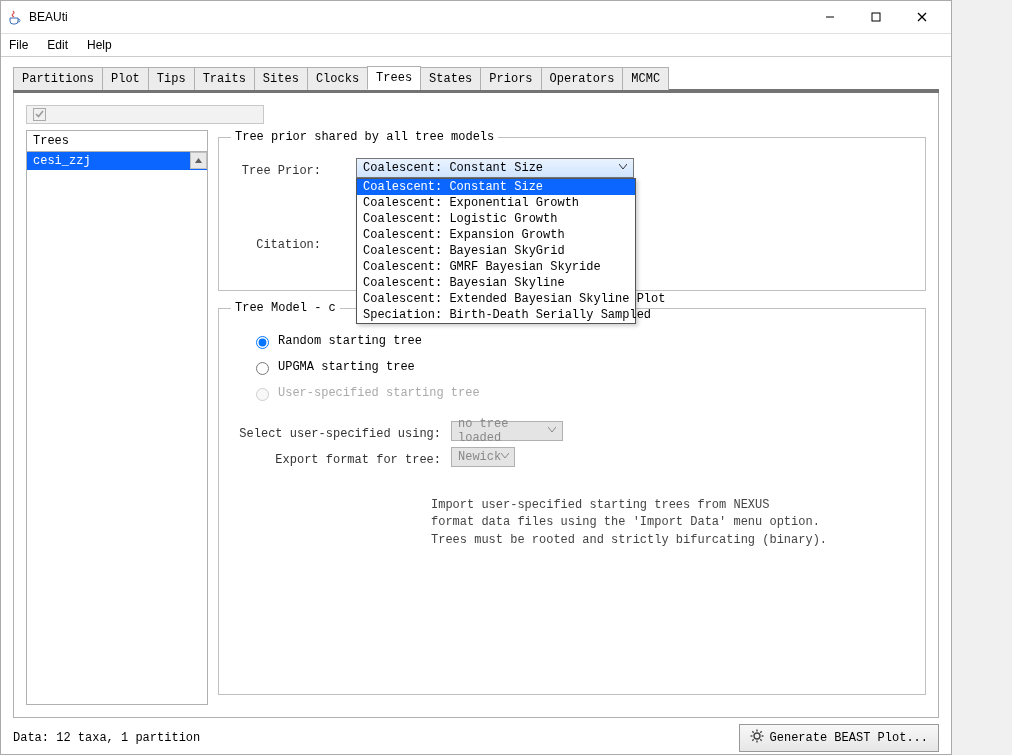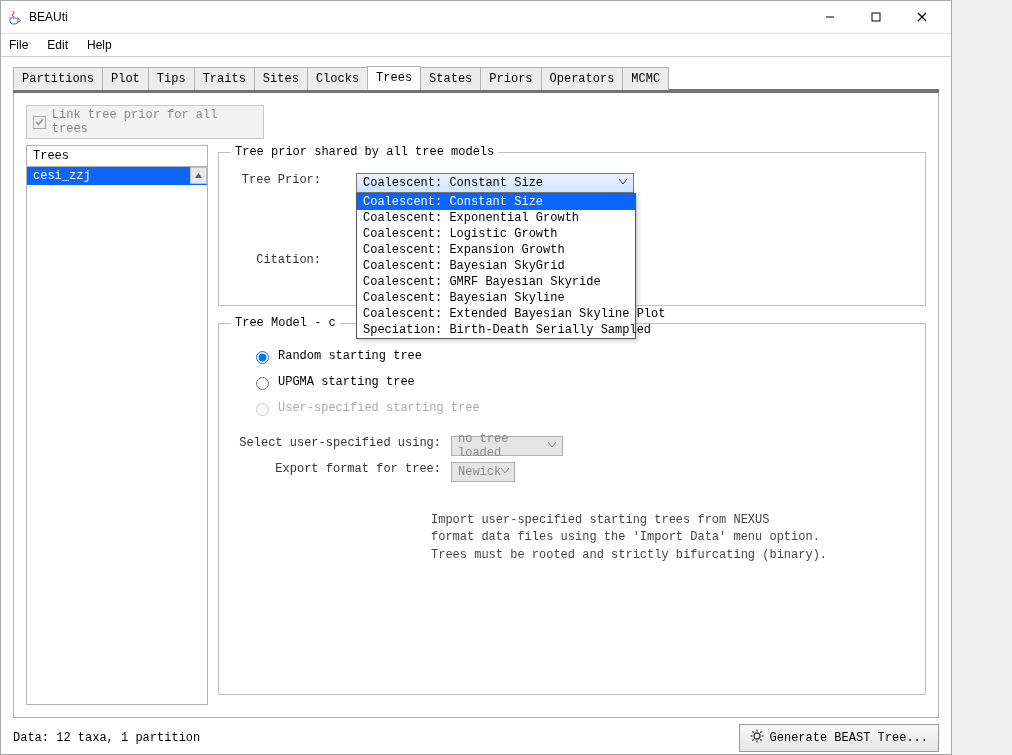--- a/index.html
+++ b/index.html
@@ -21,21 +21,21 @@
   .main-cols { display:flex; flex:1; margin-top:6px; gap:10px; min-height:0; }
   .left-col { width:180px; display:flex; flex-direction:column; border:1px solid #b0b0b0; }
   .left-head { padding:3px 6px; border-bottom:1px solid #b0b0b0; background:#fff; }
   .left-list { flex:1; overflow:auto; background:#fff; position:relative; }
   .left-list .item { padding:2px 6px; }
   .left-list .item.sel { background:#0a66ff; color:#fff; }
   .scroll-thumb { position:absolute; right:0; top:0; width:17px; height:17px; background:#e9e9e9; border:1px solid #c0c0c0; display:flex; align-items:center; justify-content:center; box-sizing:border-box; }
   .right-col { flex:1; display:flex; flex-direction:column; min-height:0; }
   fieldset.group { border:1px solid #c0c0c0; padding:8px 12px 12px 12px; margin:0 0 10px 0; }
   fieldset.group > legend { padding:0 4px; }
-  .row { display:flex; align-items:flex-start; margin:6px 0; }
+  .row { display:flex; align-items:flex-end; margin:6px 0; }
   .row label { width:120px; text-align:right; margin-right:10px; color:#333; }
   .row.wide label { width:210px; }
   .combo-wrap { position:relative;margin-left:25px; }
   .combo { width:278px; height:20px; border:1px solid #777; background:linear-gradient(#eaf3ff,#cfe4ff); display:flex; align-items:center; padding:0 6px; box-sizing:border-box; justify-content:space-between; }
   .combo span.arrow { font-size:9px; }
   .combo.disabled { background:#e4e4e4; color:#888; border-color:#b0b0b0; }
   .combo.small { width:112px; }
   .combo.tiny  { width:64px; }
   .dropdown { position:absolute; left:0; top:20px; width:278px; border:1px solid #555; background:#fff; z-index:10; box-shadow:2px 2px 4px rgba(0,0,0,0.2); font-size:12px; }
   .dropdown .opt { padding:1px 6px; white-space:nowrap; }
@@ -105,21 +105,20 @@
     </div>
 
     <div class="tab-body">
 
       <div class="topcheck">
         <span class="checkbox-box">
           <svg width="9" height="9" viewBox="0 0 9 9">
               <path d="M1 4 L3.5 6.5 L8 1" fill="none" stroke="#9a9a9a" stroke-width="1.6"></path>
             </svg>
         </span>
-        <span>Link tree prior for all trees</span>
       </div>
 
       <div class="main-cols">
 
         <div class="left-col">
           <div class="left-head">Trees</div>
           <div class="left-list">
             <div class="item sel">cesi_zzj</div>
             <div class="scroll-thumb">
               <svg width="7" height="5" viewBox="0 0 7 5">
@@ -230,17 +229,17 @@
               <line x1="7" y1="11.5" x2="7" y2="13.5"></line>
             <line x1="0.5" y1="7" x2="2.5" y2="7"></line>
               <line x1="11.5" y1="7" x2="13.5" y2="7"></line>
             <line x1="2.3" y1="2.3" x2="3.7" y2="3.7"></line>
               <line x1="10.3" y1="10.3" x2="11.7" y2="11.7"></line>
             <line x1="11.7" y1="2.3" x2="10.3" y2="3.7"></line>
               <line x1="3.7" y1="10.3" x2="2.3" y2="11.7"></line>
           </g>
         </svg>
       </span>
-      <span>Generate BEAST Tree...</span>
+      <span>Generate BEAST Plot...</span>
     </div>
   </div>
 
 </div>
 
 </body></html>

